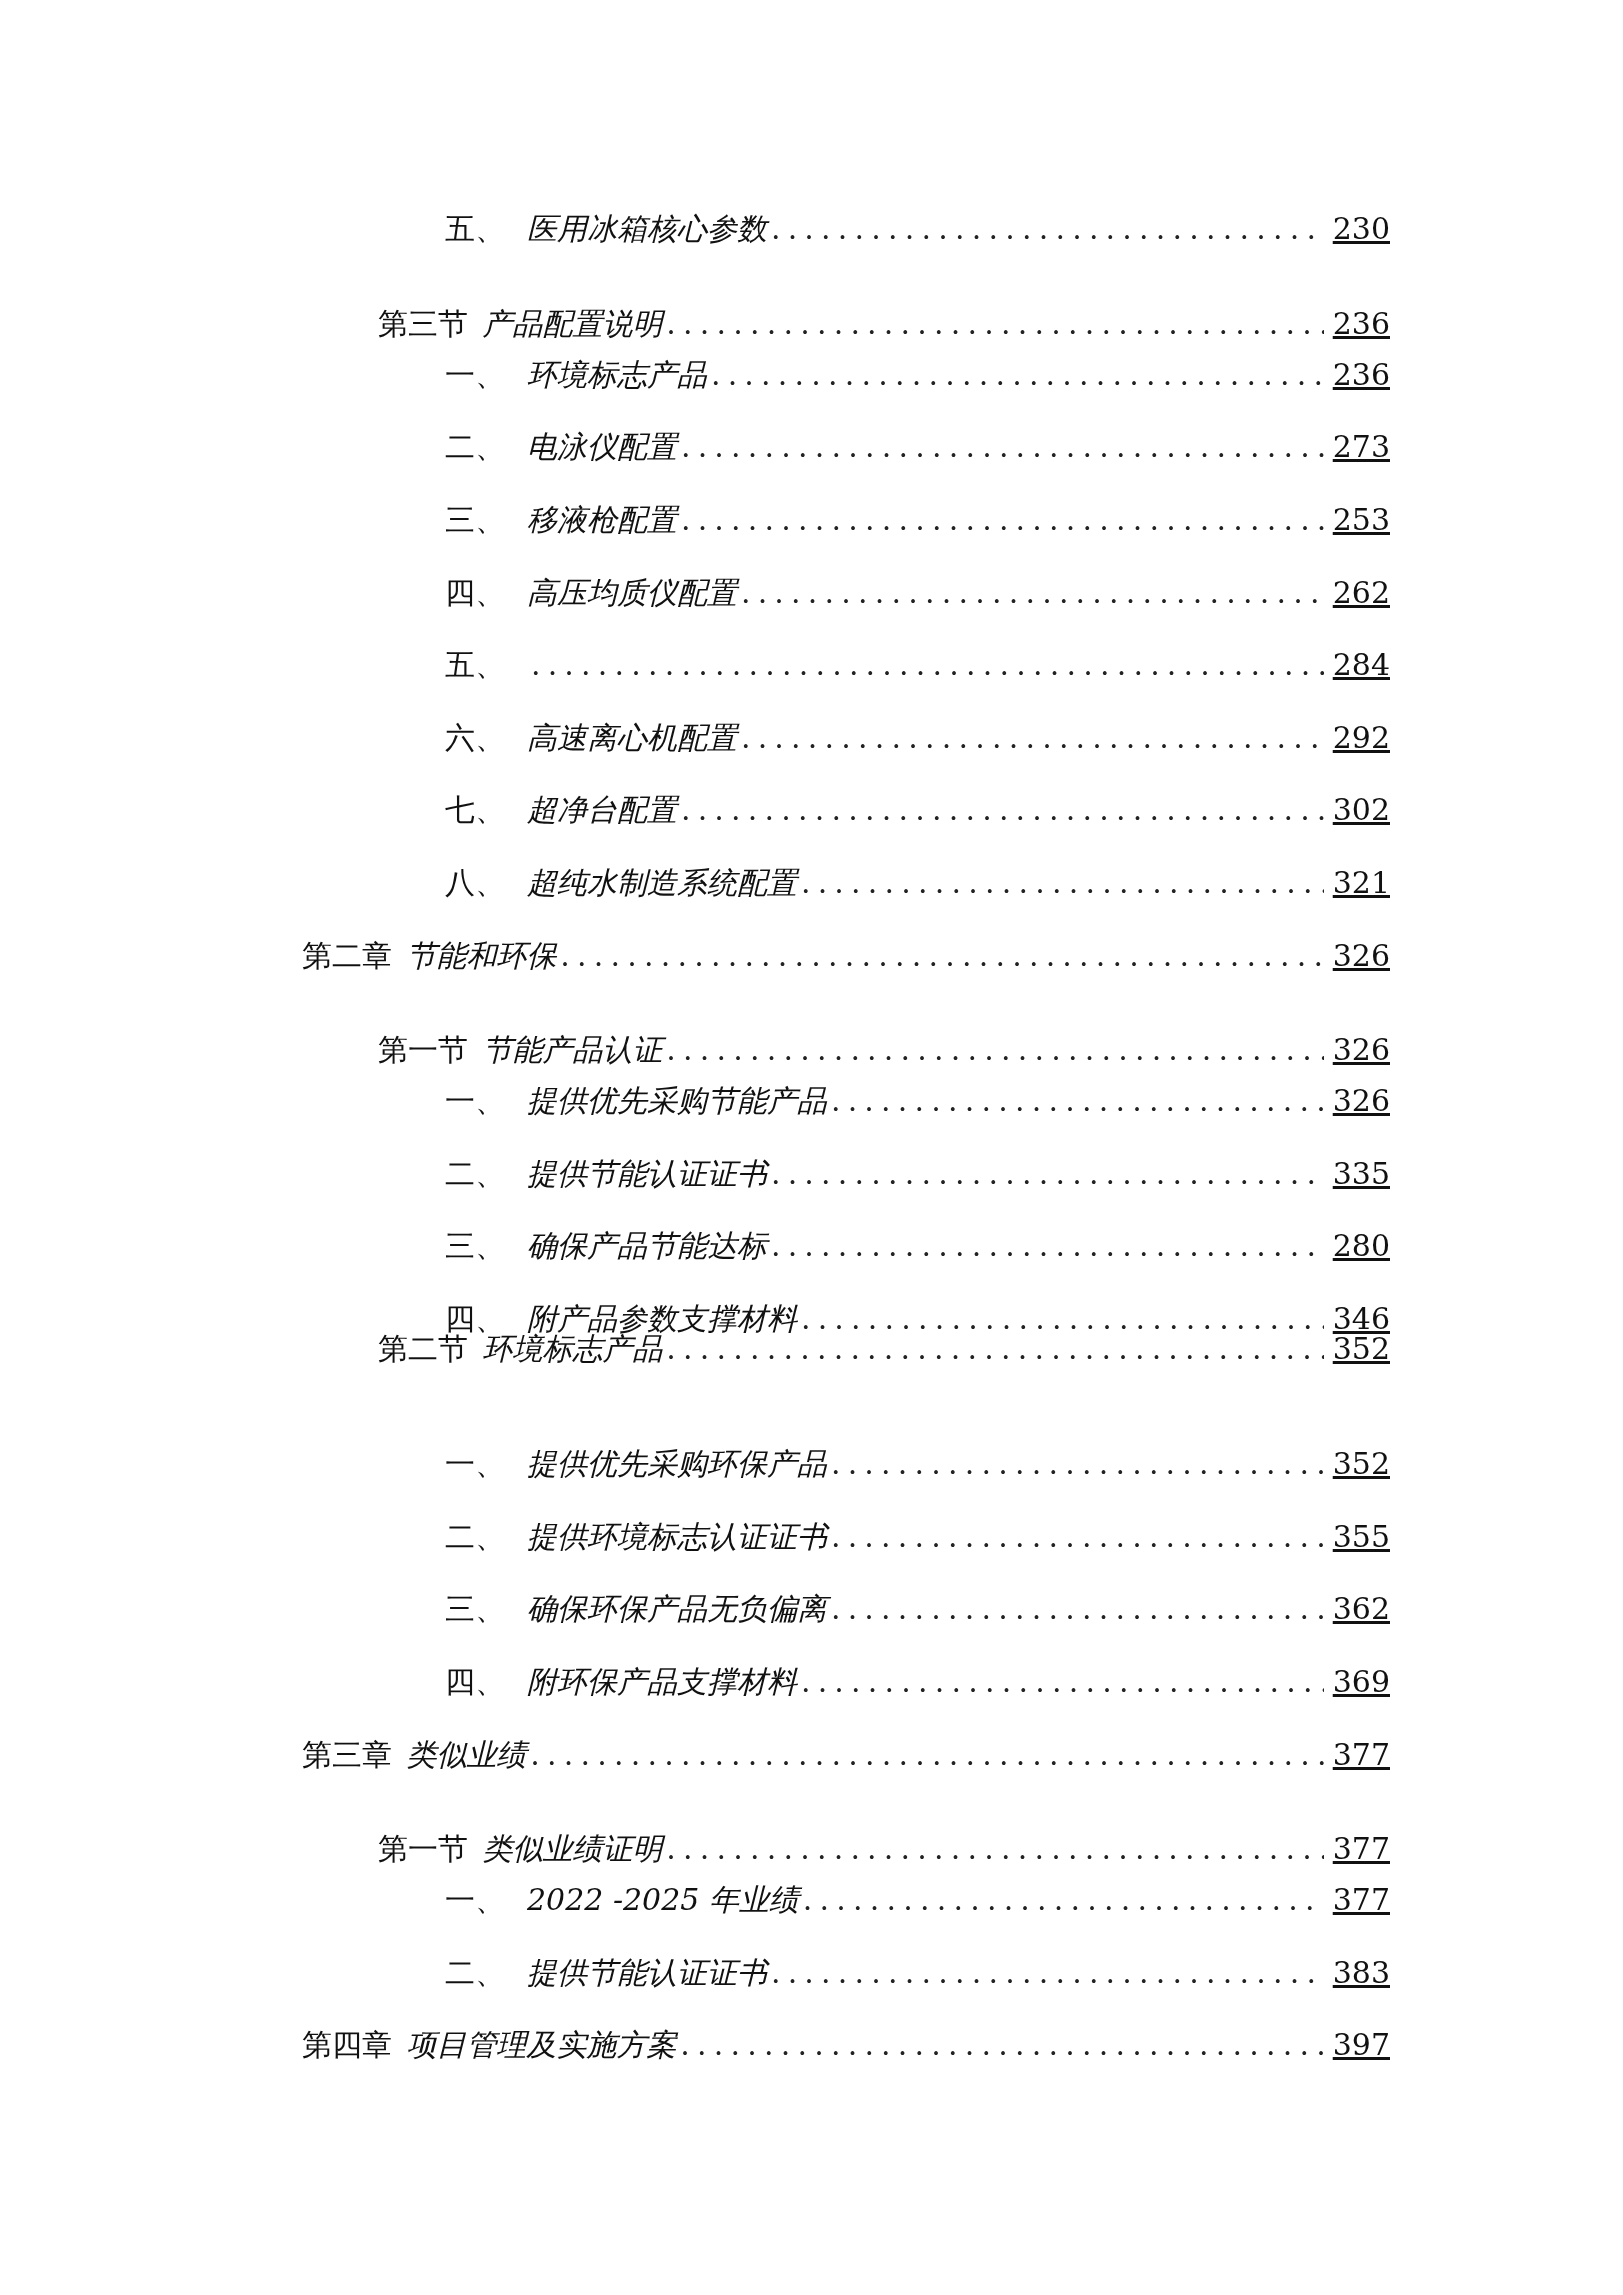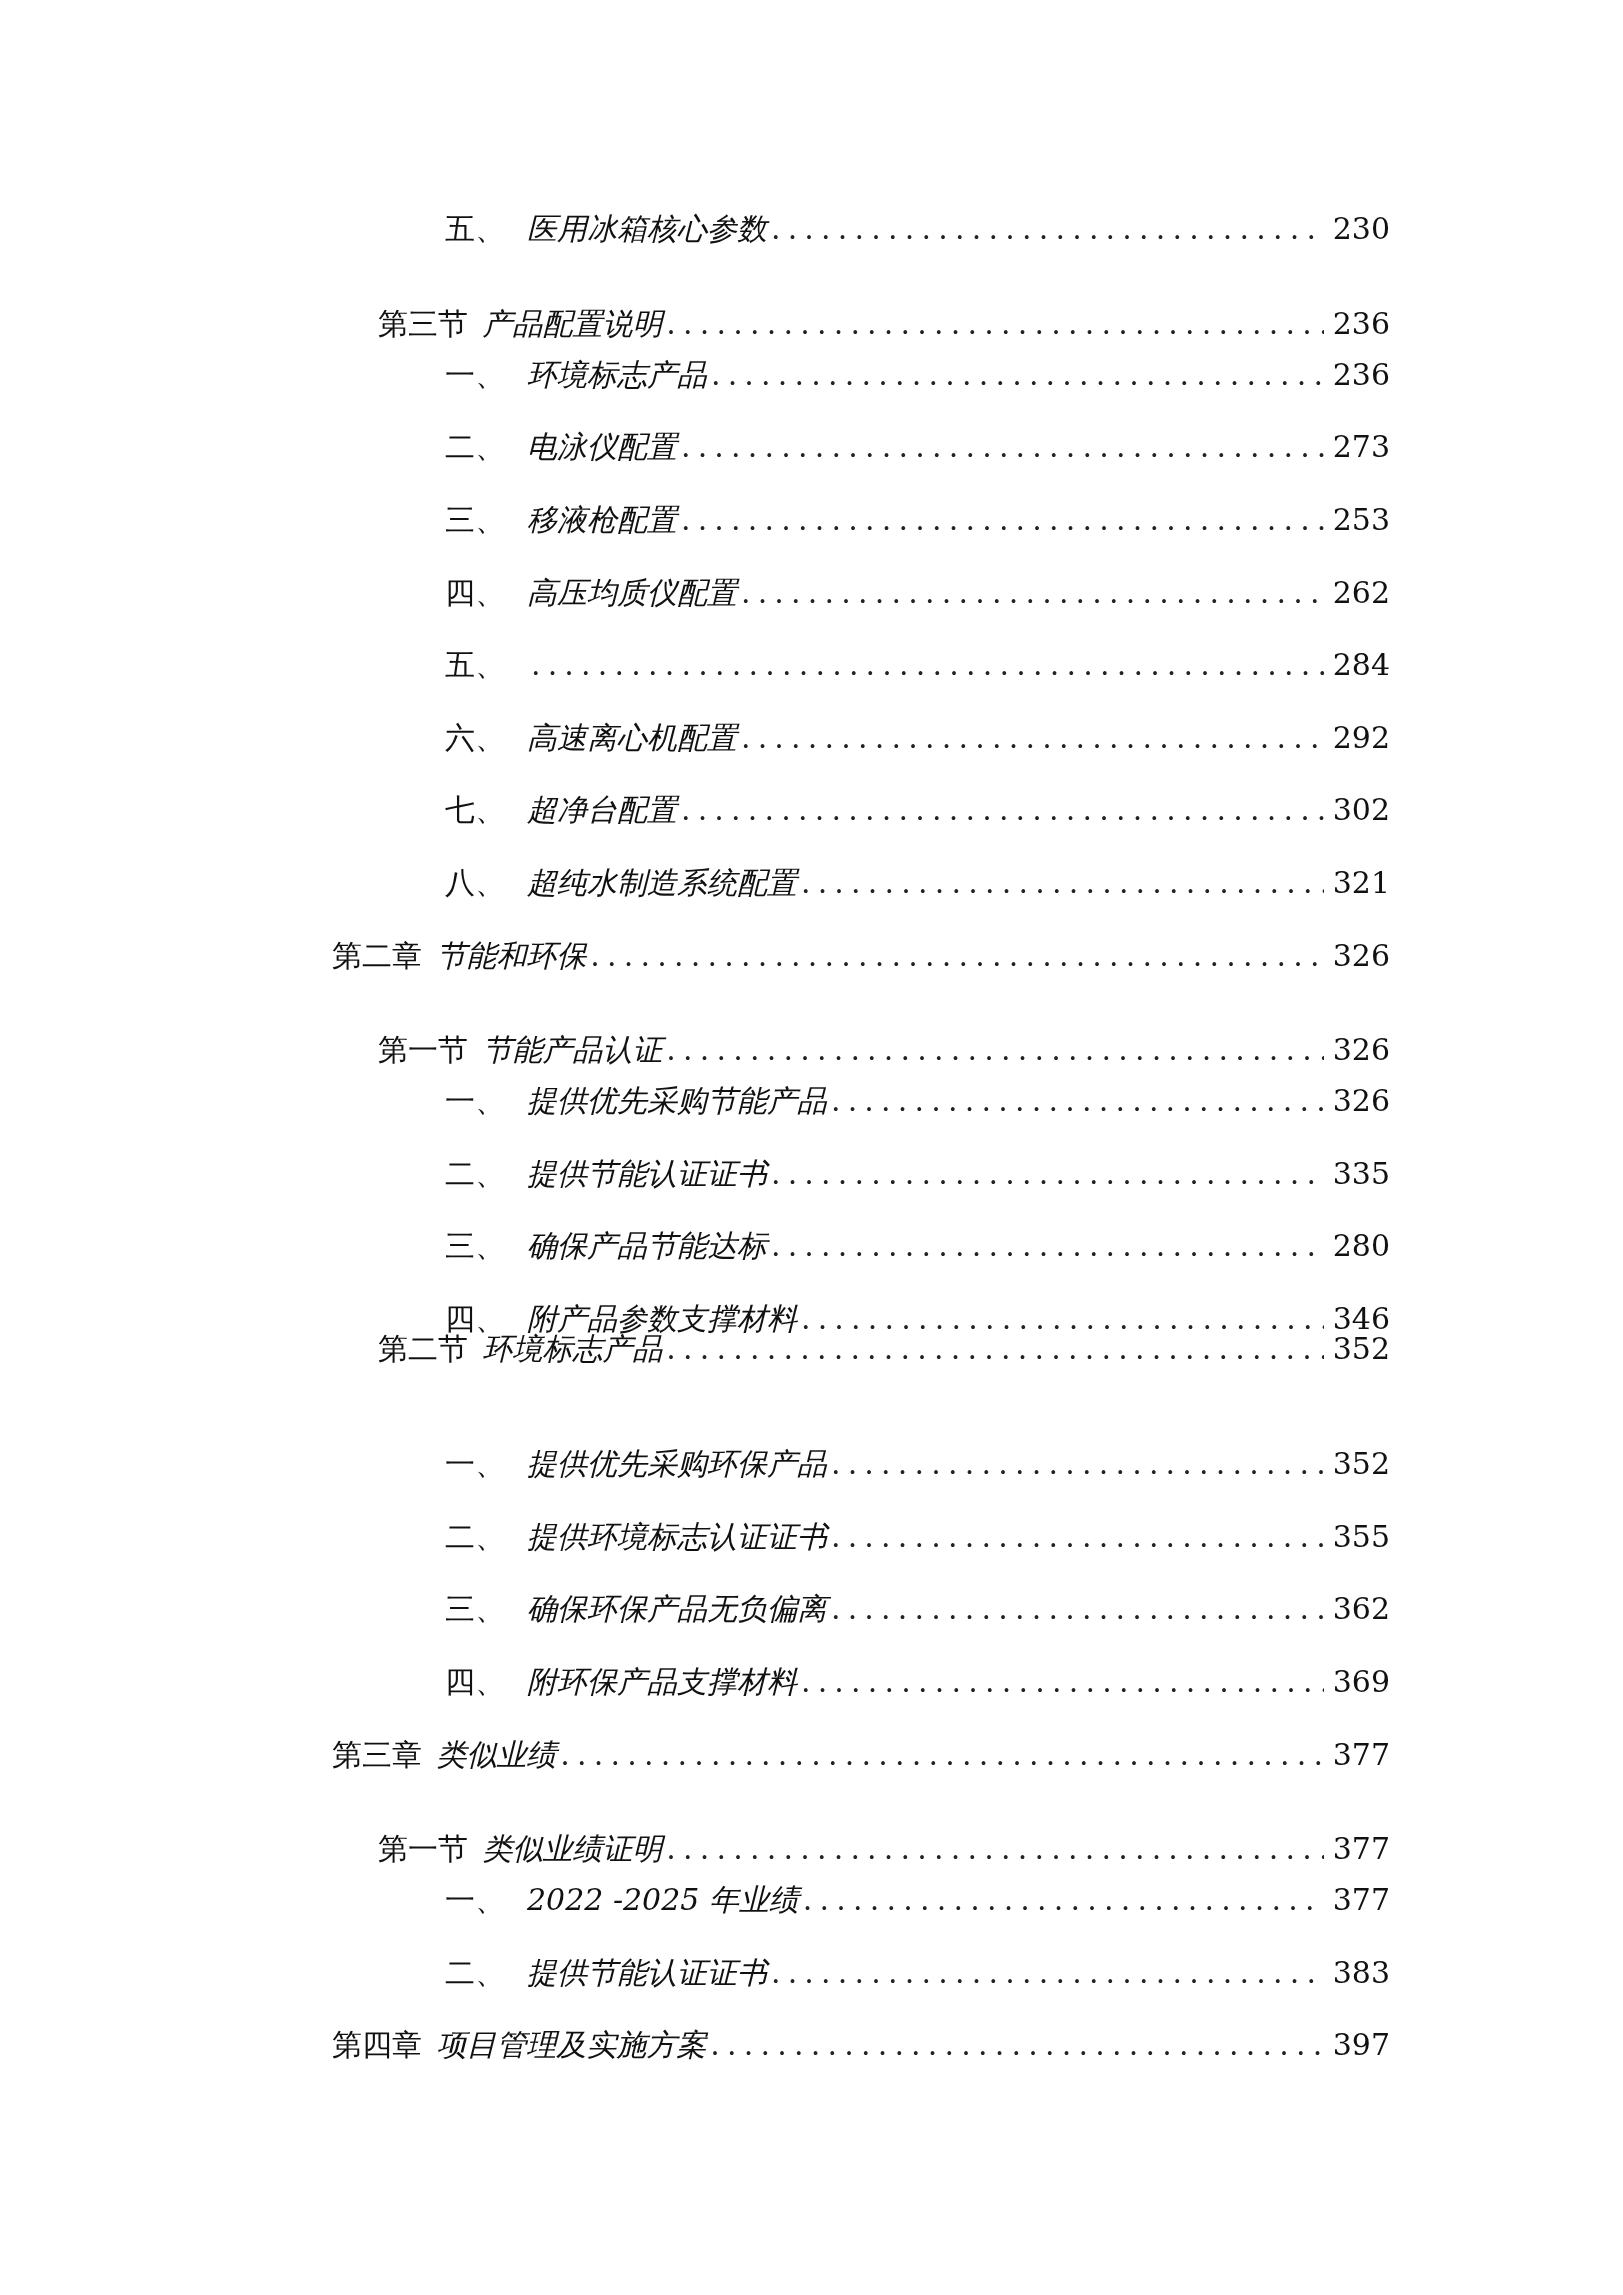--- a/index.html
+++ b/index.html
@@ -5,22 +5,22 @@
   html, body { margin:0; padding:0; background:#ffffff; }
   body { width:1623px; height:2295px; position:relative; overflow:hidden;
          font-family:"DejaVu Serif","Liberation Serif",serif; color:#111; }
   .toc { position:absolute; left:0; top:0; width:1623px; }
   .row { position:absolute; left:0; width:1623px; height:73px; display:flex; align-items:center; }
   .entry { position:absolute; display:flex; align-items:baseline; right:233px; font-size:30px; line-height:39px; white-space:nowrap; }
   .num { flex:0 0 auto; }
   .title { flex:0 0 auto;font-style:italic; }
   .leader { flex:1 1 auto; overflow:hidden; margin:0 9.2px 0 3.9px; letter-spacing:7.2px; color:#222; }
   .leader::before { content:"................................................................................................................................................"; }
-  .page { flex:0 0 auto; }
-  .lvl1 { left:332px; }
+  .page { flex:0 0 auto;text-decoration:underline; }
+  .lvl1 { left:302px; }
   .lvl2 { left:378px;margin-top:44px; }
   .lvl3 { left:445px; }
   .lvl3 .num { width:82px; }
   .lvl1 .num, .lvl2 .num { margin-right:14.4px; }
 </style>
 </head>
 <body>
 
 <div class="toc">
   <div class="row" style="top:192px">

